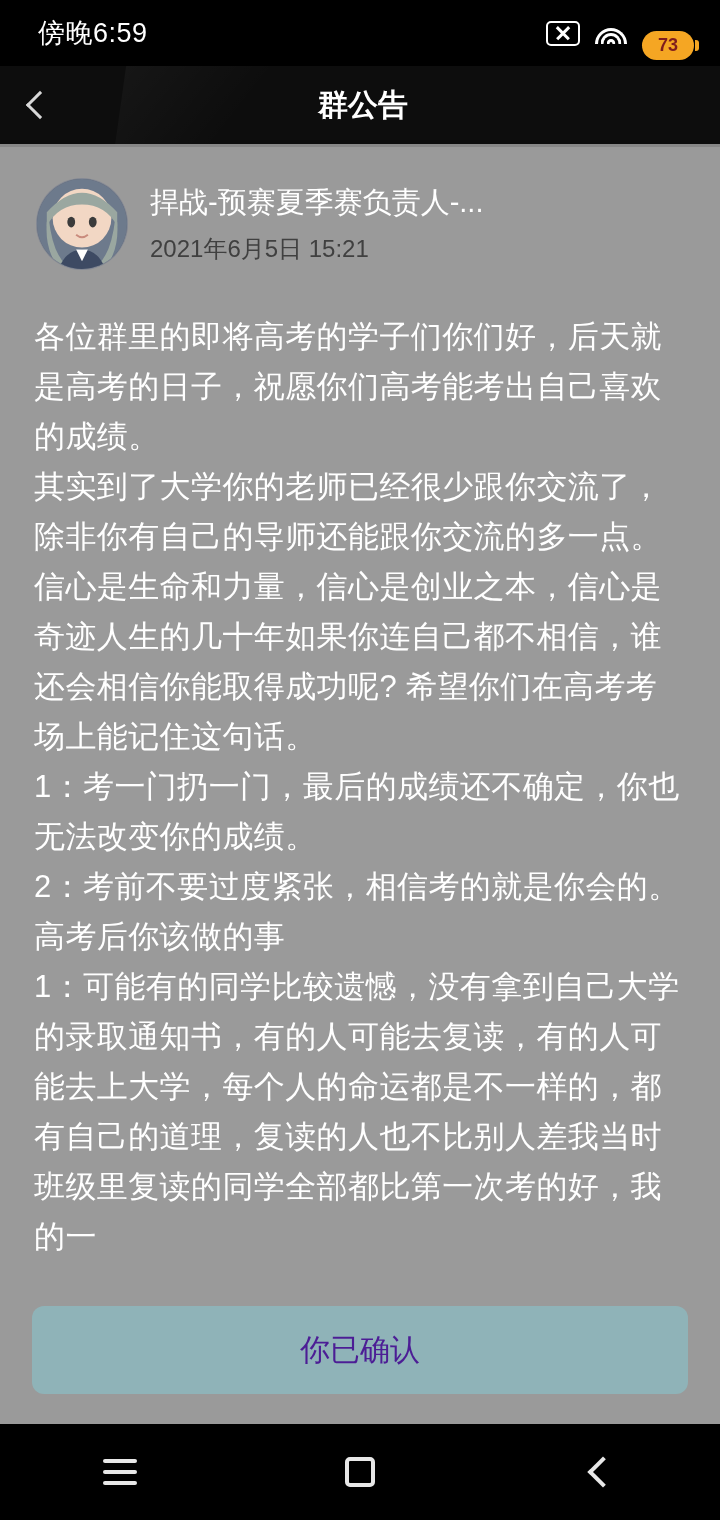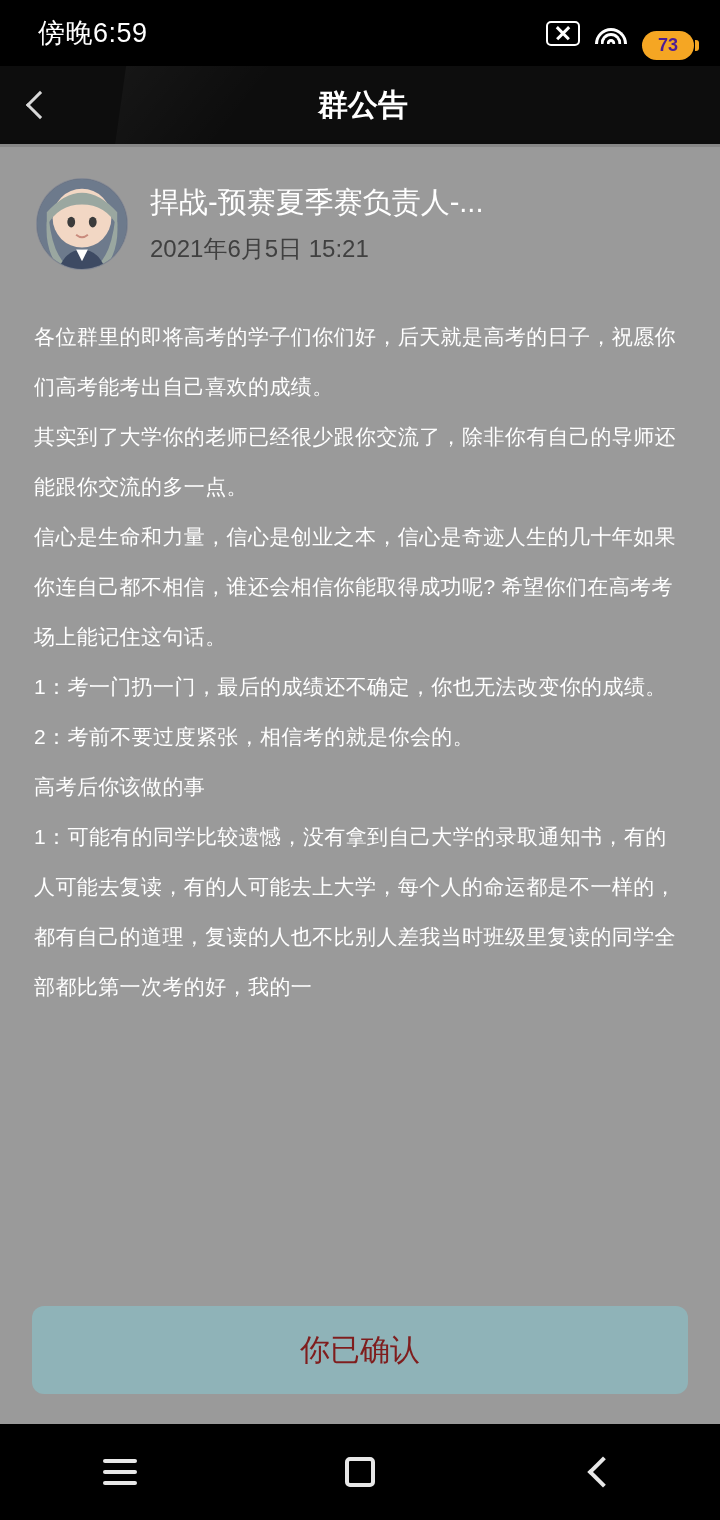--- a/index.html
+++ b/index.html
@@ -77,21 +77,21 @@
   }
   .icon-wifi i.w1 { width: 32px; height: 16px; }
   .icon-wifi i.w2 { width: 21px; height: 11px; }
   .icon-wifi i.w3 { width: 9px;  height: 5px; border-width: 3px; }
 
   .battery {
     width: 52px;
     height: 29px;
     border-radius: 15px;
     background: #f5a623;
-    color: #4c1d95;
+    color: #7f1d1d;
     font-size: 18px;
     font-weight: bold;
     display: flex;
     align-items: center;
     justify-content: center;
     position: relative;
     margin-top: 24px;
   }
   .battery::after {
     content: "";
@@ -204,39 +204,39 @@
     max-width: 520px;
   }
   .poster-date {
     color: #404040;
     font-size: 24px;
   }
 
   .announcement {
     padding: 24px 34px 0 34px;
     color: #ffffff;
-    font-size: 21px;
+    font-size: 31px;
     line-height: 50px;
     letter-spacing: 0.4px;
     flex: 1 1 auto;
     overflow: hidden;
   }
   .announcement p { margin: 0; }
 
   .confirm-wrap {
     padding: 18px 32px 30px 32px;
     flex: 0 0 auto;
   }
   .confirm-btn {
     width: 100%;
     height: 88px;
     border: none;
     border-radius: 12px;
     background: #8fb3b8;
-    color: #7f1d1d;
+    color: #4c1d95;
     font-size: 30px;
     font-family: "Liberation Sans", sans-serif;
     display: flex;
     align-items: center;
     justify-content: center;
   }
 
   
   .navbar {
     height: 96px;

